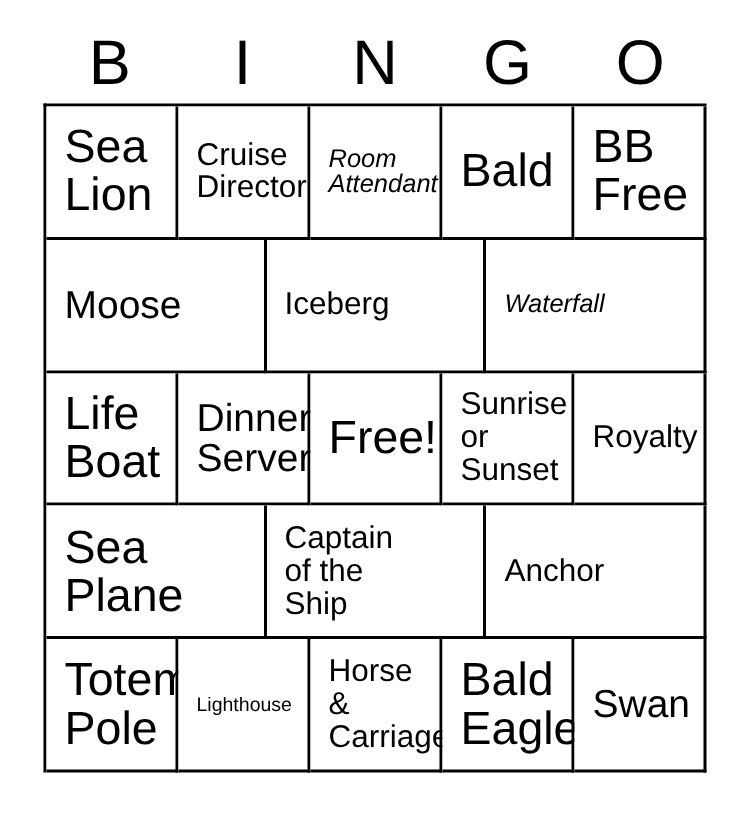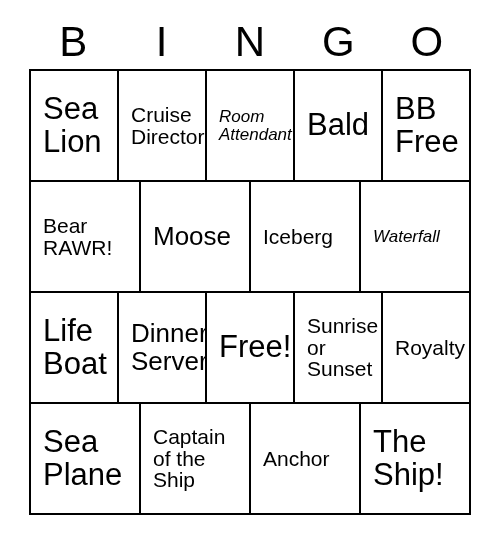--- a/index.html
+++ b/index.html
@@ -121,24 +121,20 @@
         <div class="cell">
           <span class="cell-text fs-xl">Bald</span>
         </div>
         <div class="cell">
           <span class="cell-text fs-xl">BB
 Free</span>
         </div>
       </div>
       <div class="grid-row">
         <div class="cell">
-          <span class="cell-text fs-md">Bear
-RAWR!</span>
-        </div>
-        <div class="cell">
           <span class="cell-text fs-lg">Moose</span>
         </div>
         <div class="cell">
           <span class="cell-text fs-md">Iceberg</span>
         </div>
         <div class="cell">
           <span class="cell-text fs-sm">Waterfall</span>
         </div>
       </div>
       <div class="grid-row">
@@ -168,20 +164,36 @@
 Plane</span>
         </div>
         <div class="cell">
           <span class="cell-text fs-md">Captain
 of the
 Ship</span>
         </div>
         <div class="cell">
           <span class="cell-text fs-md">Anchor</span>
         </div>
+      </div>
+      <div class="grid-row">
         <div class="cell">
-          <span class="cell-text fs-xl">The
-Ship!</span>
+          <span class="cell-text fs-xl">Totem
+Pole</span>
+        </div>
+        <div class="cell">
+          <span class="cell-text fs-xs">Lighthouse</span>
+        </div>
+        <div class="cell">
+          <span class="cell-text fs-md">Horse &amp;
+Carriage</span>
+        </div>
+        <div class="cell">
+          <span class="cell-text fs-xl">Bald
+Eagle</span>
+        </div>
+        <div class="cell">
+          <span class="cell-text fs-lg">Swan</span>
         </div>
       </div>
     </div>
 
 </div>
 
 </body></html>

